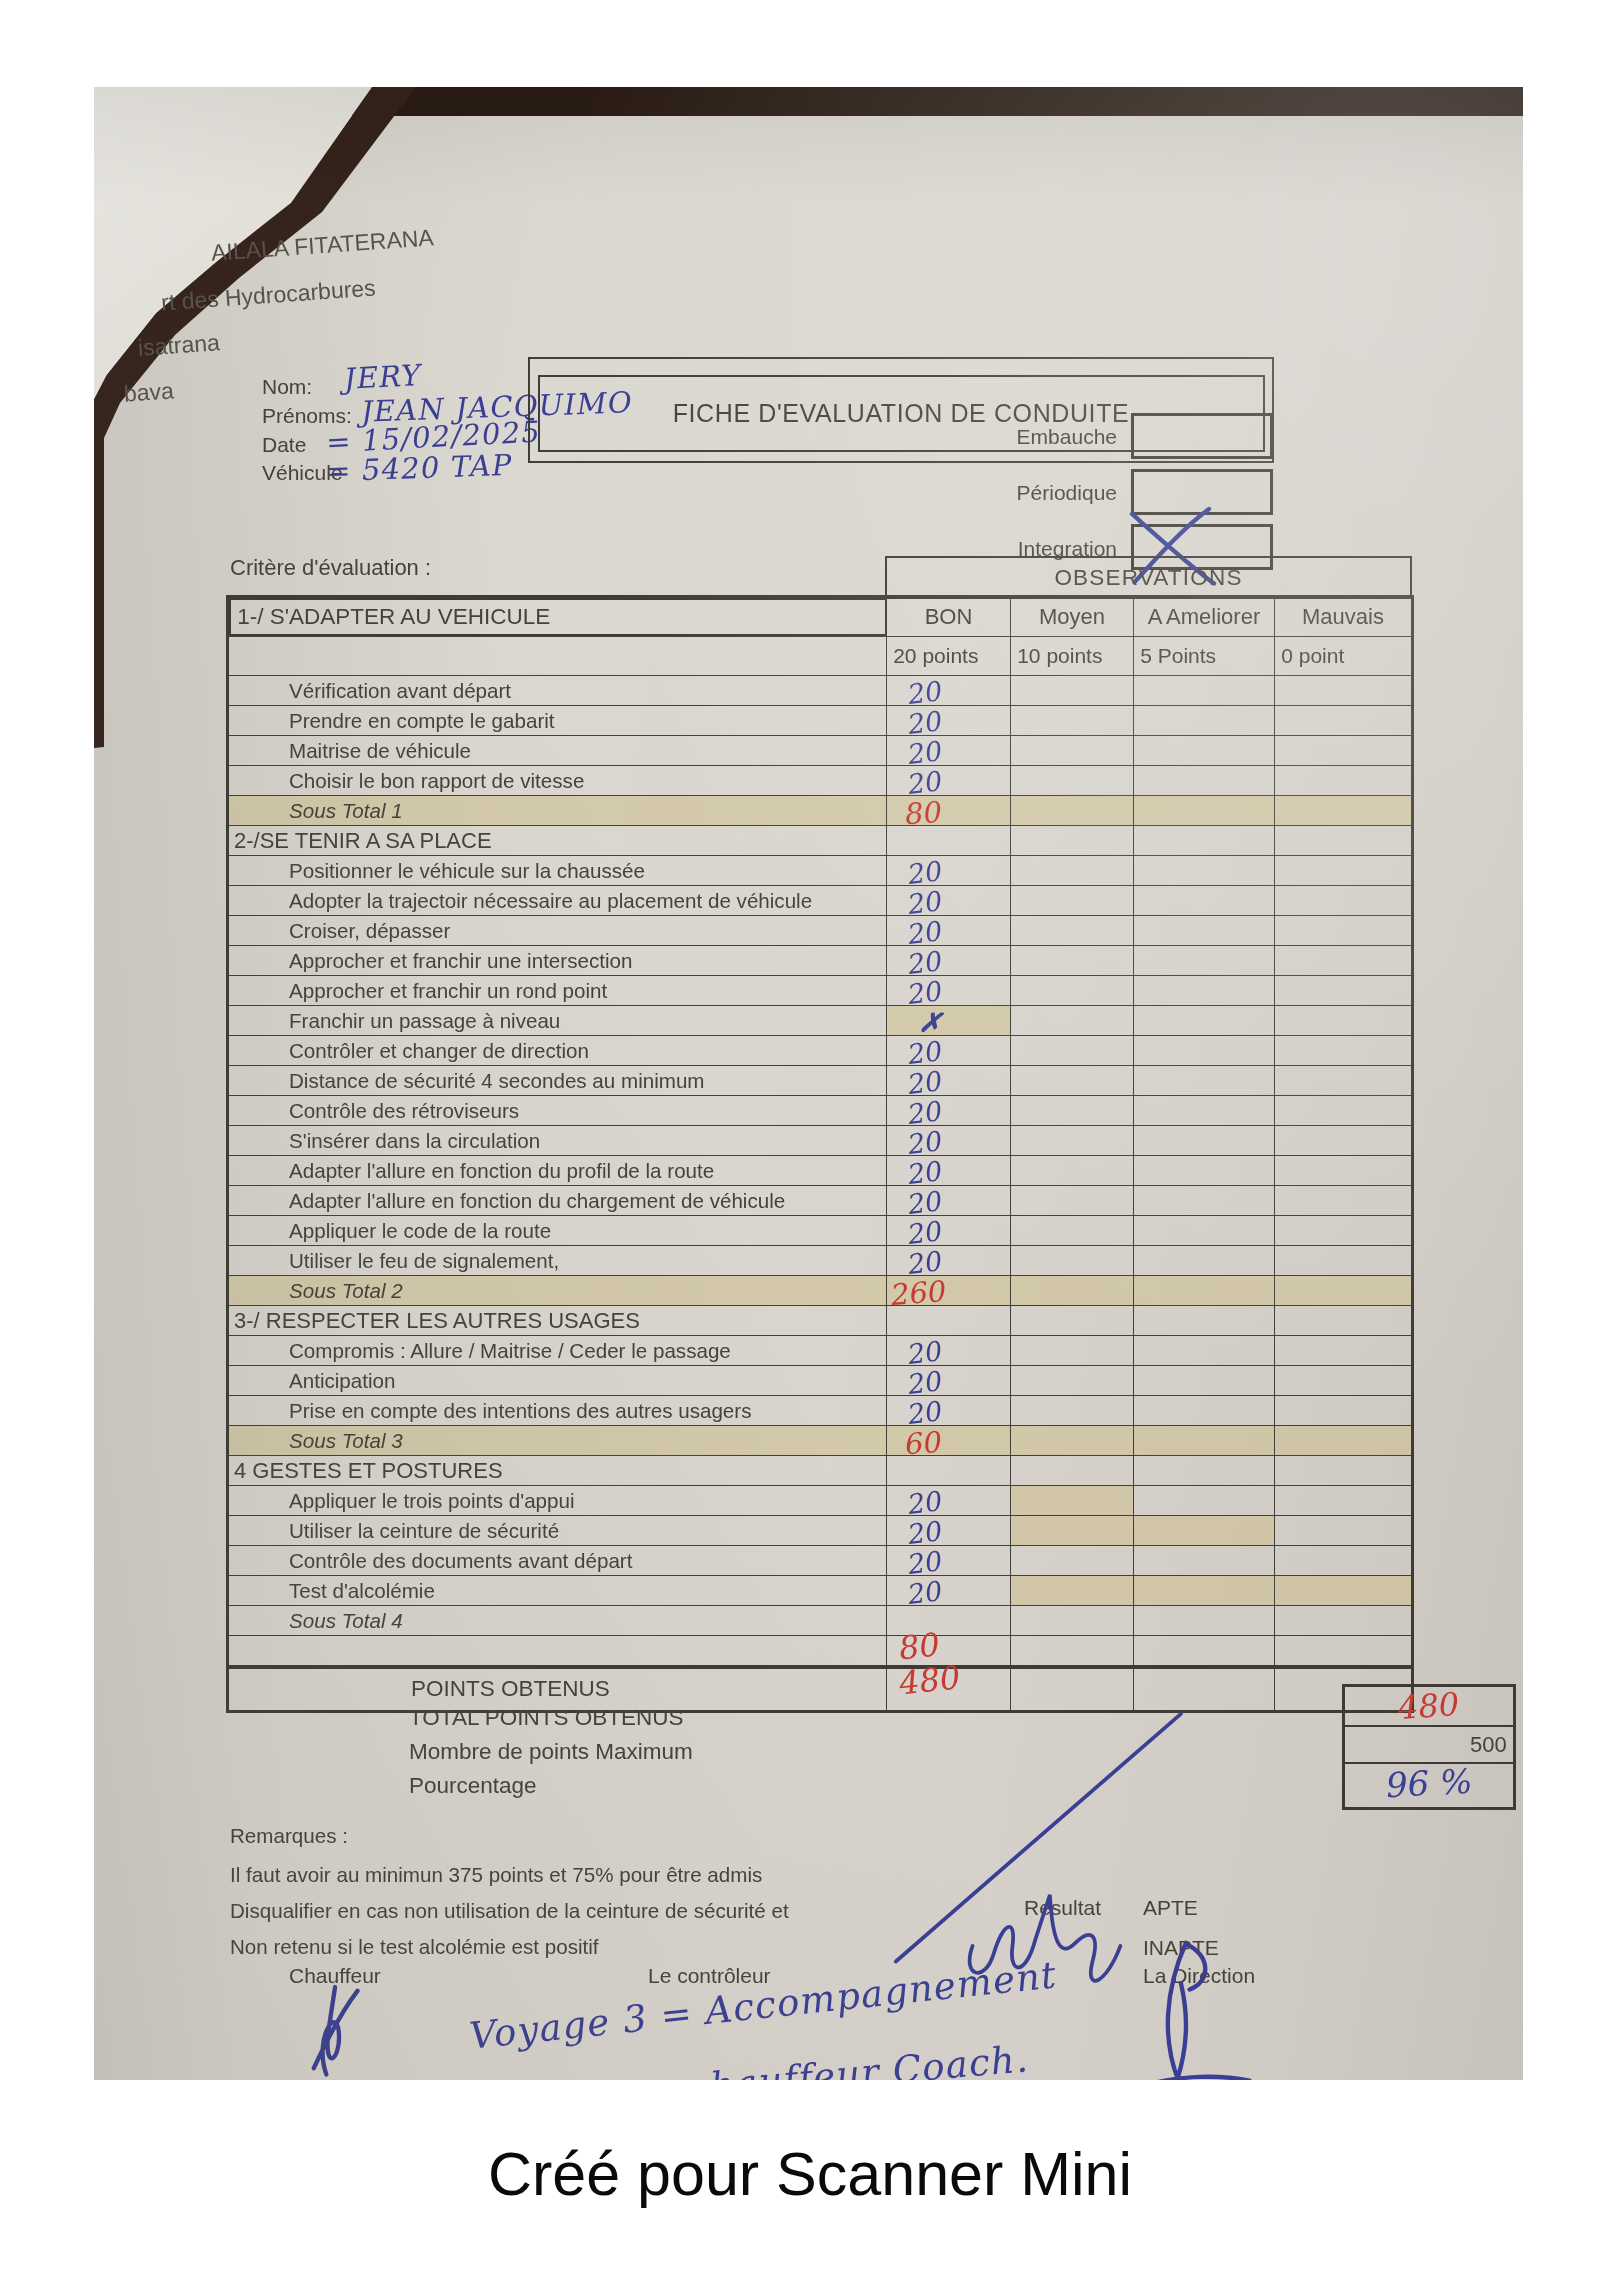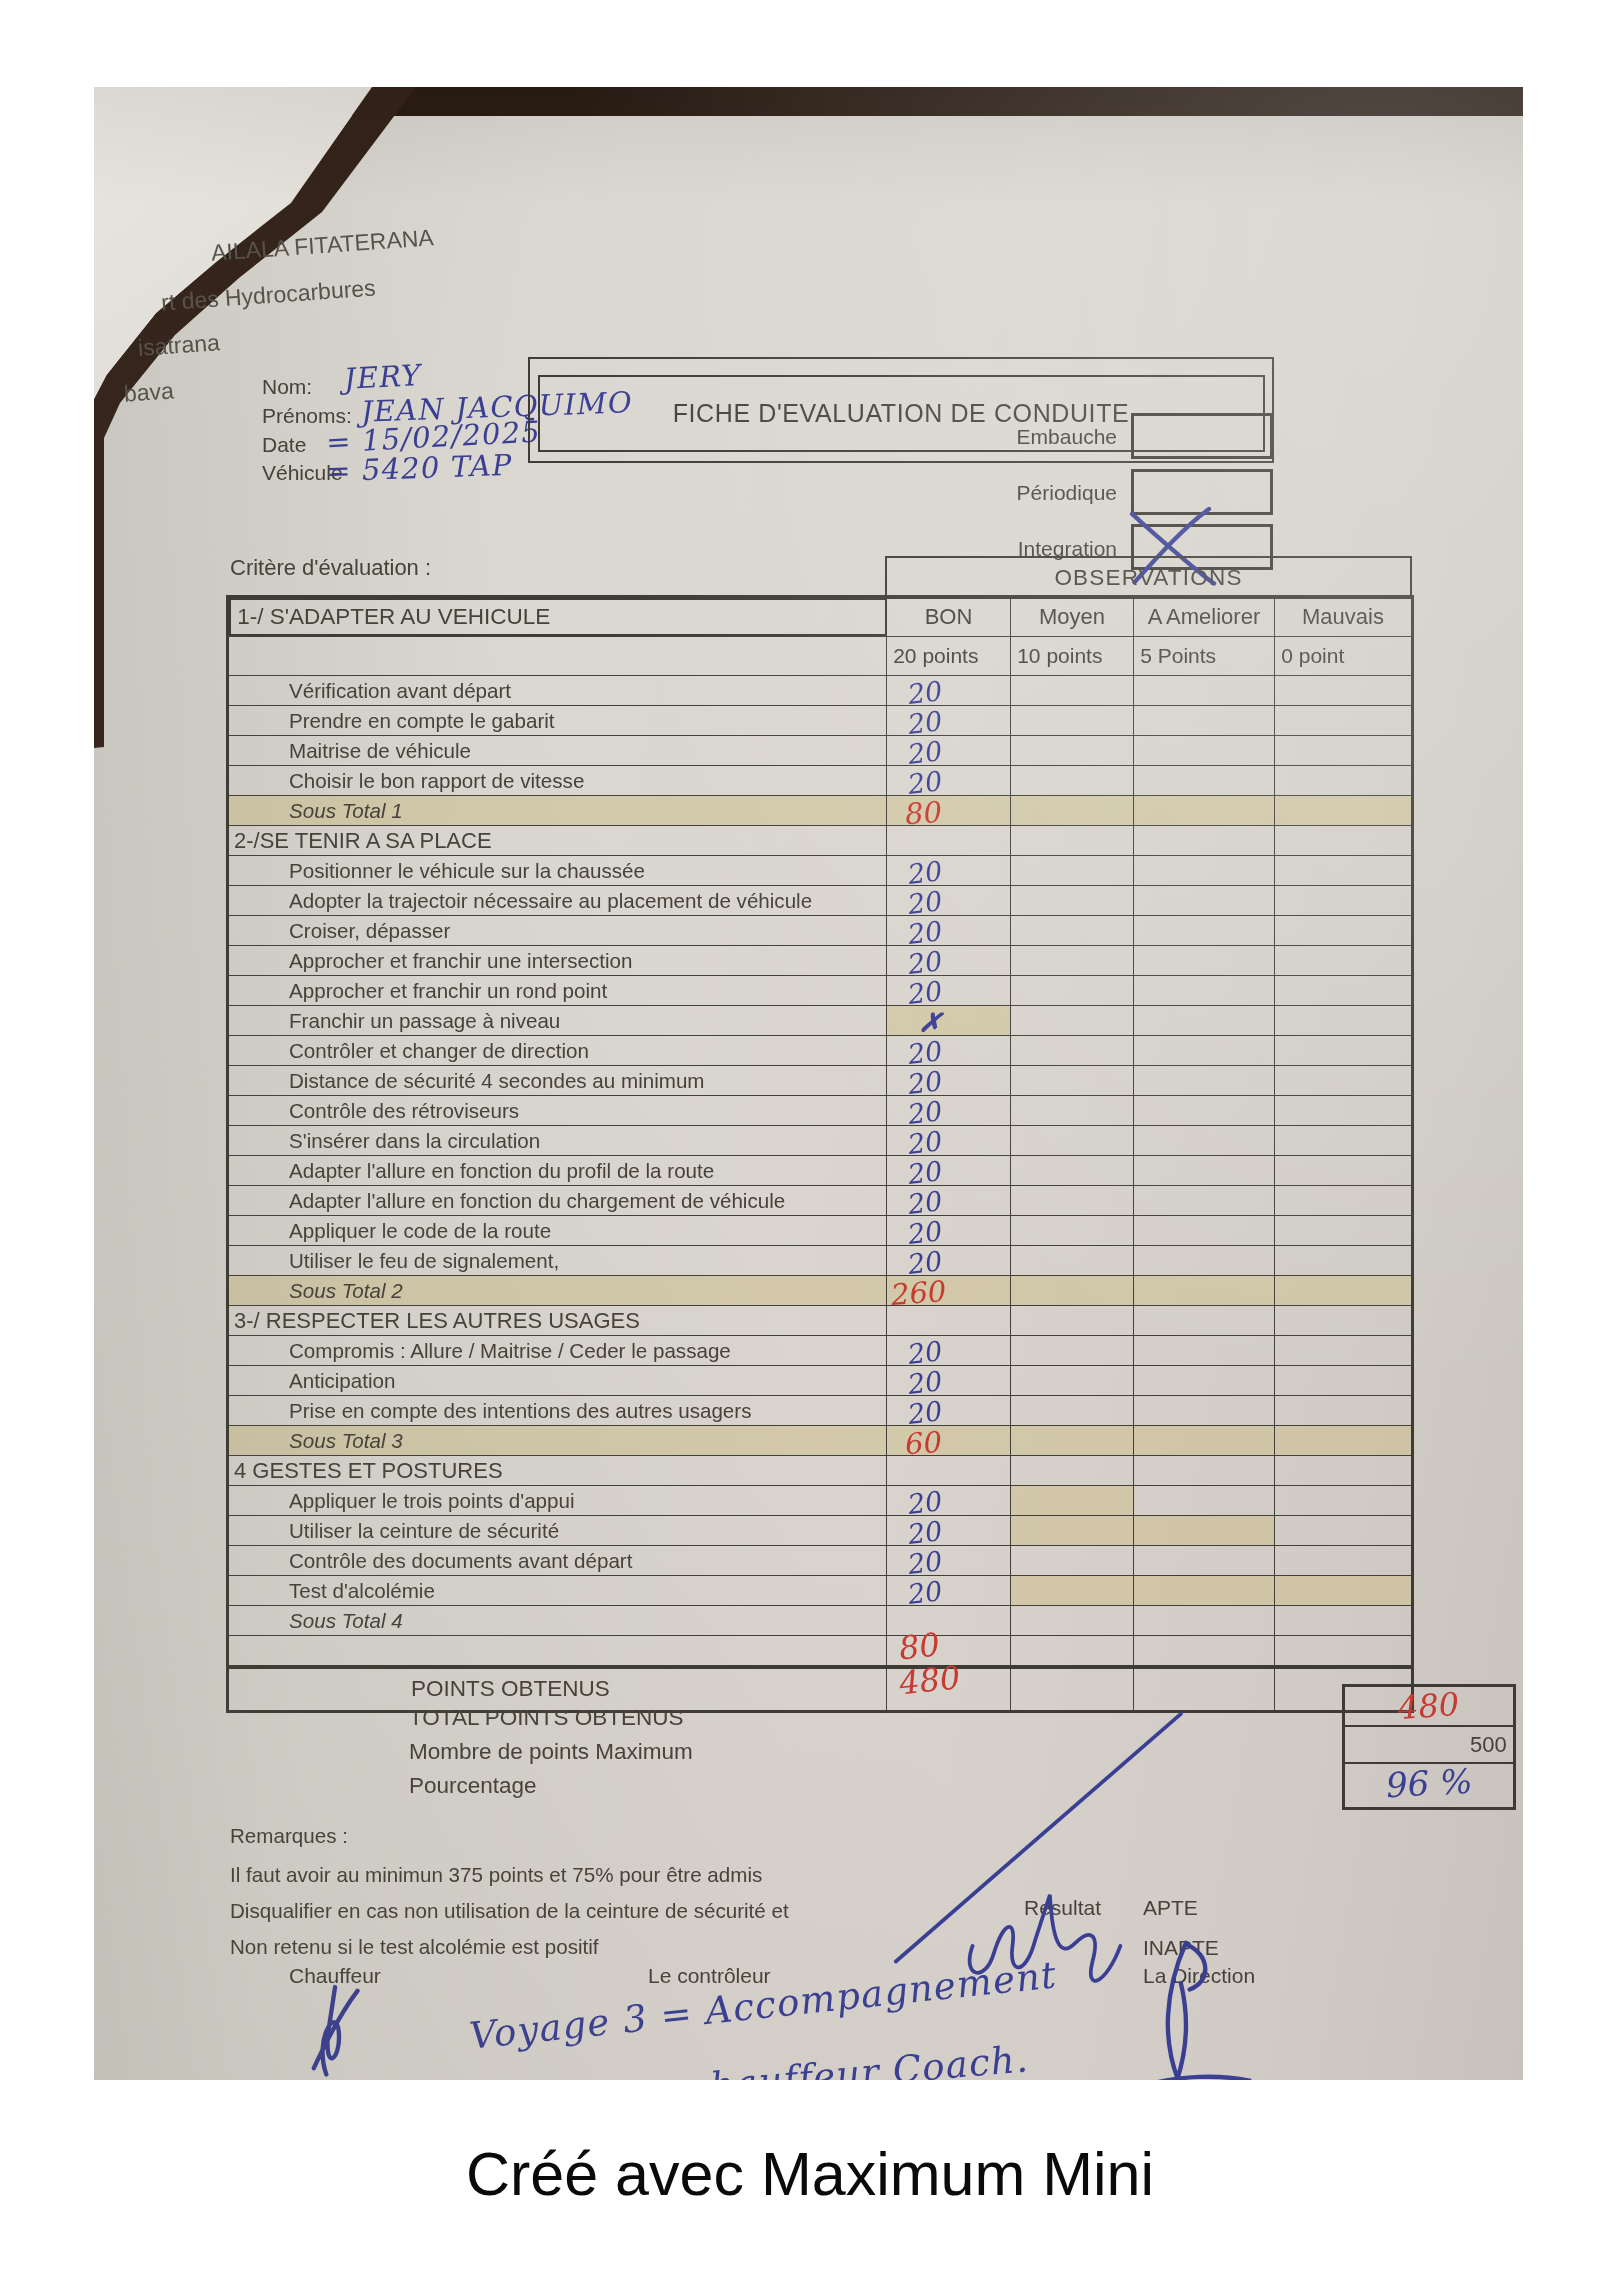--- a/index.html
+++ b/index.html
@@ -425,14 +425,14 @@
   <svg class="sigs" width="1429" height="1993" viewBox="0 0 2290 3195">
     <g fill="none" stroke="#3a3f93" stroke-linecap="round">
       <path stroke-width="7" d="M372,3186 C352,3130 388,3074 392,3118 C396,3164 366,3186 376,3112 L386,3046 M352,3176 C378,3120 402,3078 422,3052"></path>
       <path stroke-width="6" d="M1285,3005 L1742,2608 M1408,2980 C1390,3030 1428,3040 1442,2992 C1458,2940 1478,2935 1472,2980 C1466,3025 1492,3030 1508,2972 L1532,2898 C1536,2972 1548,3000 1572,2976 C1598,2950 1612,2962 1600,3006 C1588,3055 1622,3042 1645,2980"></path>
       <path stroke-width="7" d="M1752,2978 C1788,2994 1792,3036 1756,3050 M1750,2975 C1716,3052 1712,3130 1738,3196 M1742,3040 C1756,3098 1752,3152 1732,3206 M1690,3202 C1742,3188 1802,3186 1852,3196"></path>
     </g>
   </svg>
 
 </div>
 
-<div id="caption">Créé avec Maximum Mini</div>
+<div id="caption">Créé pour Scanner Mini</div>
 
 
 </body></html>

